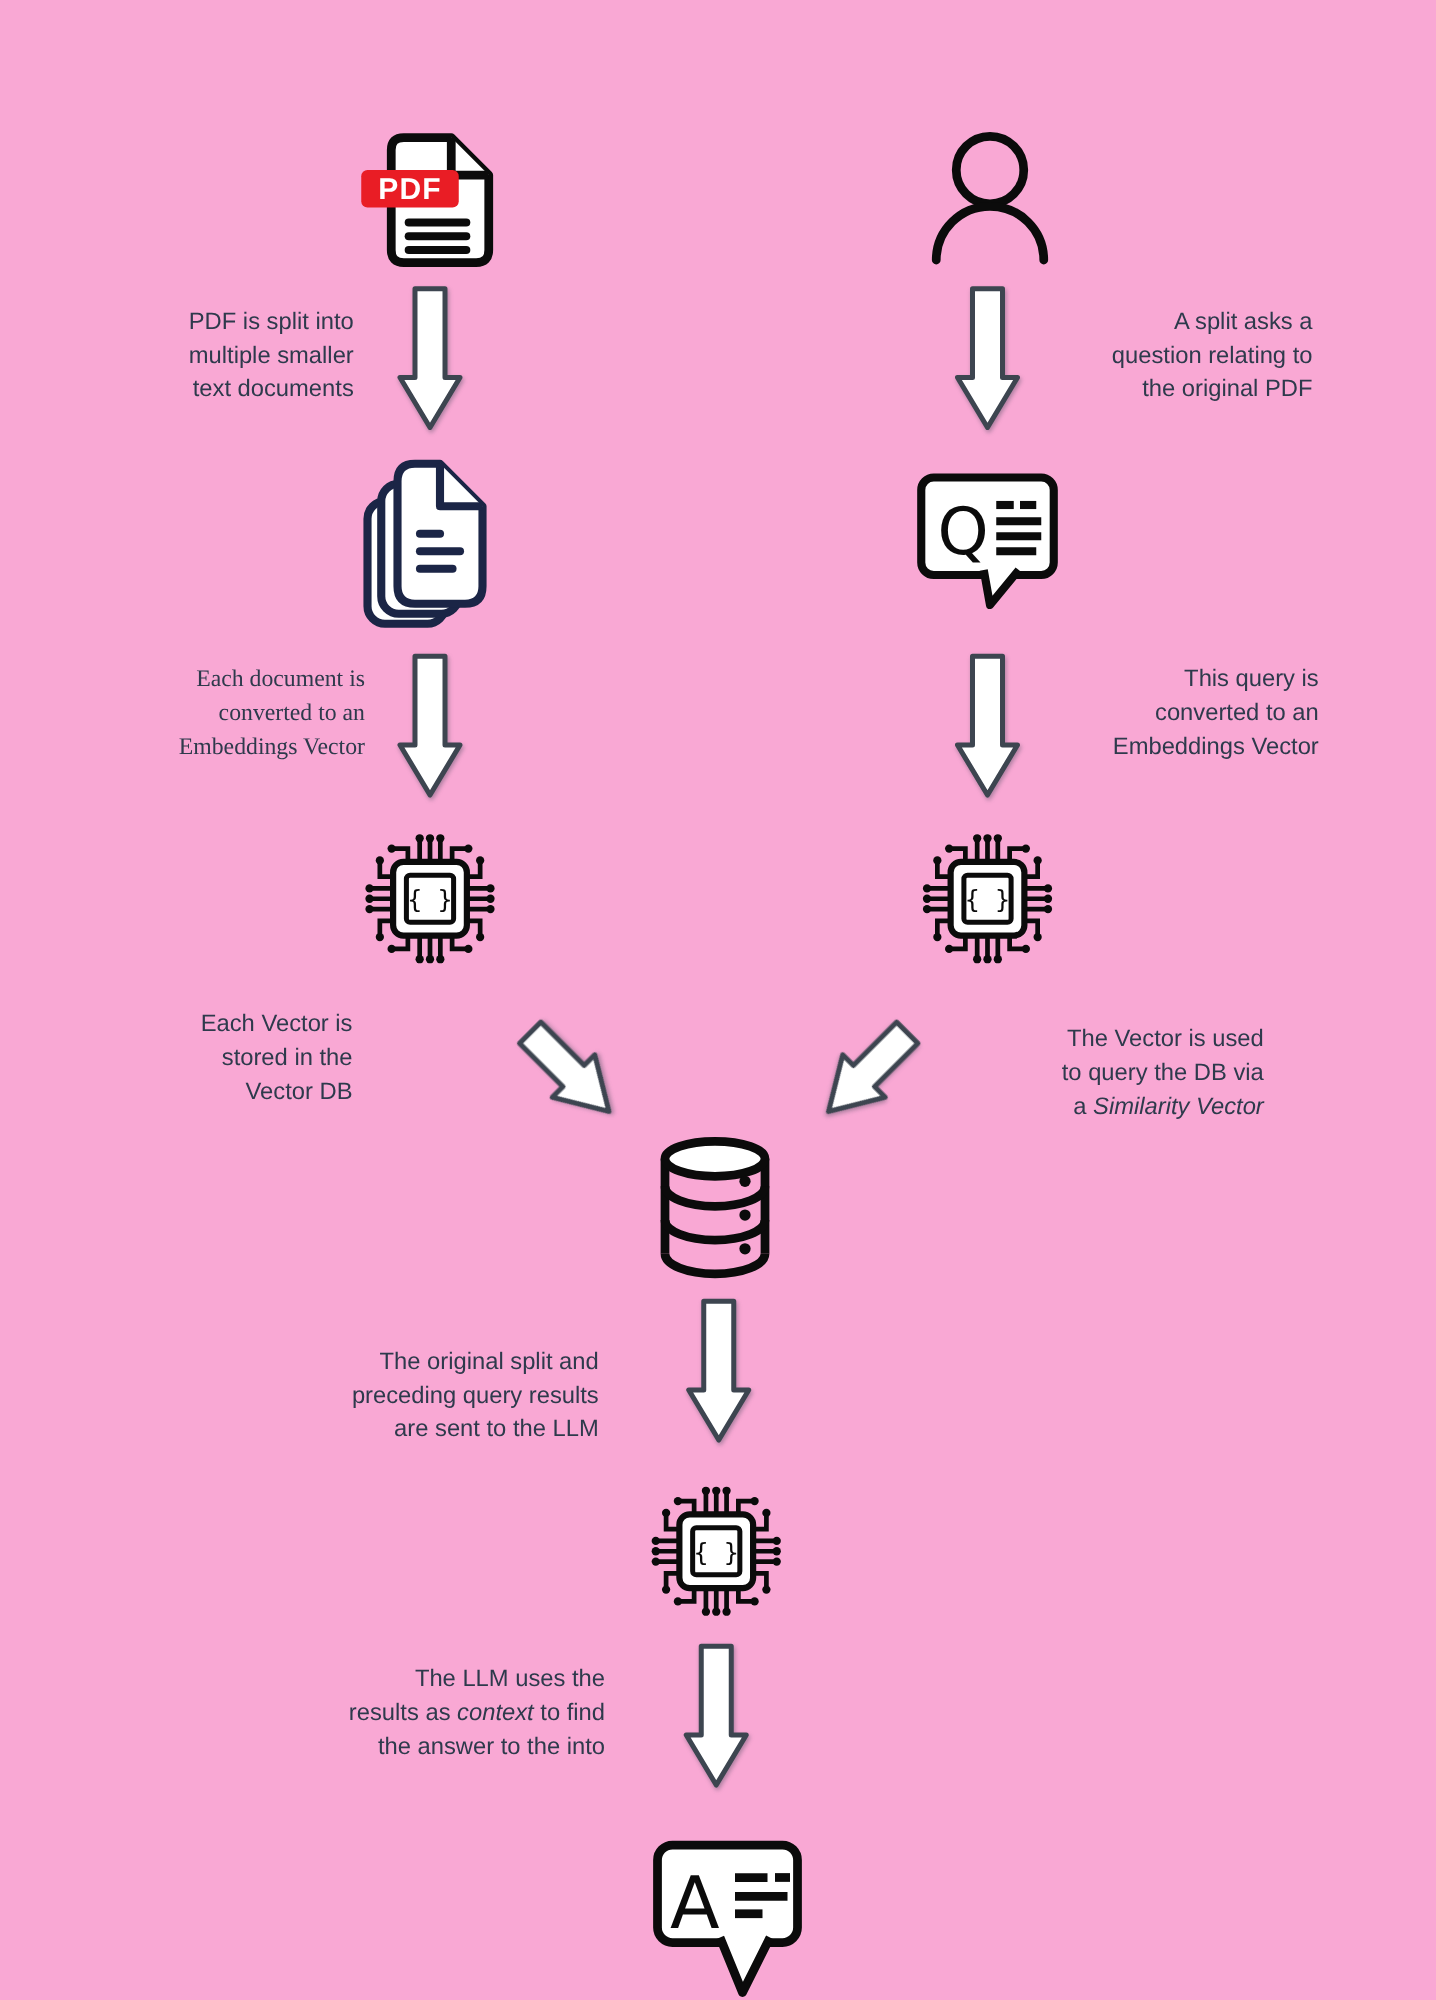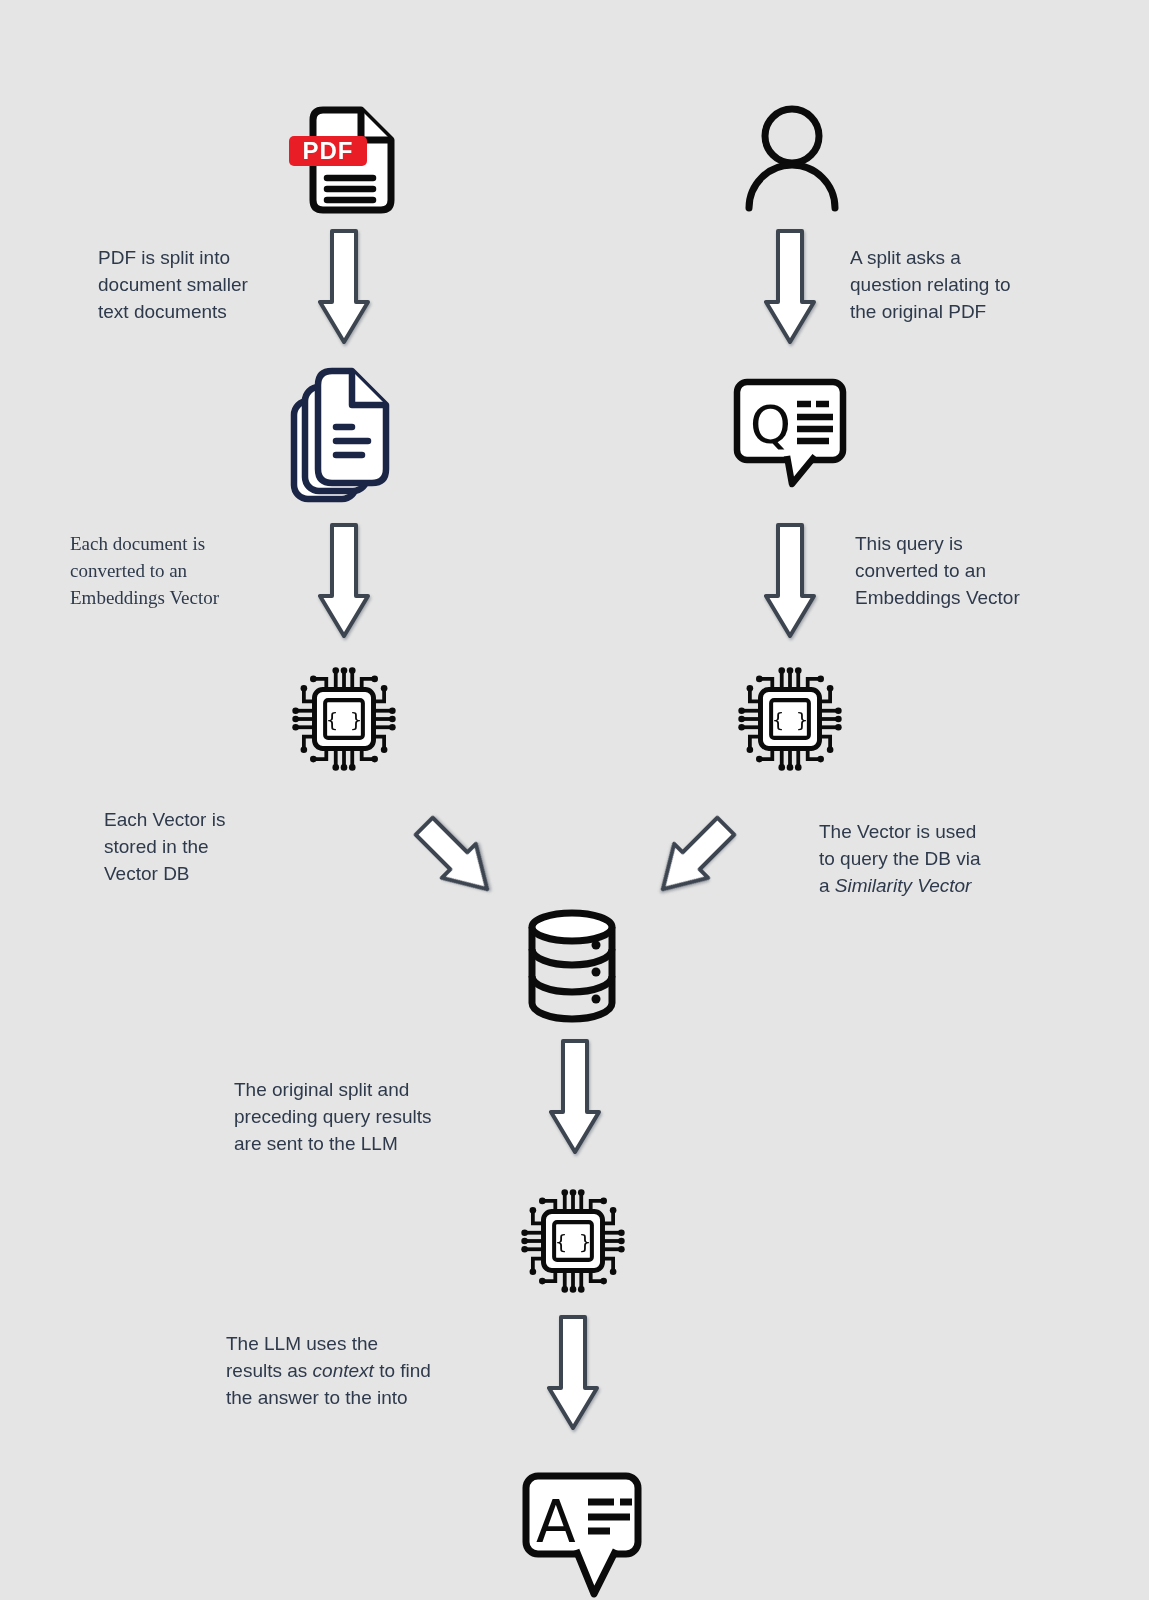--- a/index.html
+++ b/index.html
@@ -1,23 +1,23 @@
 <!DOCTYPE html>
 <html><head>
 <meta charset="utf-8">
 <style>
   html,body{margin:0;padding:0;background:#ffffff;}
   .canvas{
-    position:relative;width:1149px;height:1600px;background:#e5e5e5;
+    position:relative;width:1149px;height:1600px;background:#f9a8d4;
     overflow:hidden;font-family:"Liberation Sans", sans-serif;
   }
   .el{position:absolute;}
   .label{
     position:absolute;color:#2e3a4c;font-size:19px;line-height:27px;
-    text-align:left;
+    text-align:right;
   }
   .label em{font-style:italic;}
   .arrow{filter:drop-shadow(1px 2.5px 1.5px rgba(55,65,80,0.40));}
   .diag{position:absolute;width:104px;height:104px;}
   .diag .arrow{position:absolute;left:24px;top:4px;}
   .rot-dr .arrow{transform:rotate(-45deg);}
   .rot-dl .arrow{transform:rotate(45deg);}
   svg{display:block;overflow:visible;}
   .defs{position:absolute;width:0;height:0;}
 </style>
@@ -97,21 +97,21 @@
         <path d="M40 98 H86"></path>
     </g>
   </svg>
 
   <svg class="el arrow" style="left:316px;top:228px;" width="56" height="118">
       <use href="#sym-arrow"></use>
     </svg>
 
   <div class="label" style="left:98px;top:244px;width:185px;">
     <div>PDF is split into</div>
-    <div>document smaller</div>
+    <div>multiple smaller</div>
     <div>text documents</div>
   </div>
 
   <svg class="el" style="left:288px;top:365px;" width="108" height="140" viewBox="0 0 108 140">
     <g fill="#ffffff" stroke="#1b2546" stroke-width="6.5" stroke-linejoin="round">
       <rect x="6" y="36" width="62" height="98" rx="14"></rect>
       <rect x="17" y="22" width="62" height="104" rx="14"></rect>
       <path d="M44 6 H64 L98 40 V104 Q98 118 84 118 H44 Q30 118 30 104 V20 Q30 6 44 6 Z"></path>
       <path d="M64 6 V40 H98"></path>
     </g>
@@ -189,21 +189,21 @@
   <svg class="el" style="left:731px;top:660px;" width="118" height="118">
       <use href="#sym-chip"></use>
     </svg>
 
   <div class="diag rot-dl" style="left:642px;top:806px;">
     <svg class="arrow" width="56" height="96">
         <use href="#sym-arrow-short"></use>
       </svg>
   </div>
 
-  <div class="label" style="left:819px;top:818px;width:214px;">
+  <div class="label" style="left:797px;top:818px;width:214px;">
     <div>The Vector is used</div>
     <div>to query the DB via</div>
     <div><span>a </span><em>Similarity Vector</em></div>
   </div>
 
   <svg class="el" style="left:524px;top:906px;" width="96" height="118" viewBox="0 0 96 118">
     <g fill="none" stroke="#0b0b0b" stroke-width="7">
       <path d="M8 21 V97"></path>
       <path d="M88 21 V97"></path>
       <path d="M8 43 C8 52 26 59 48 59 C70 59 88 52 88 43"></path>

